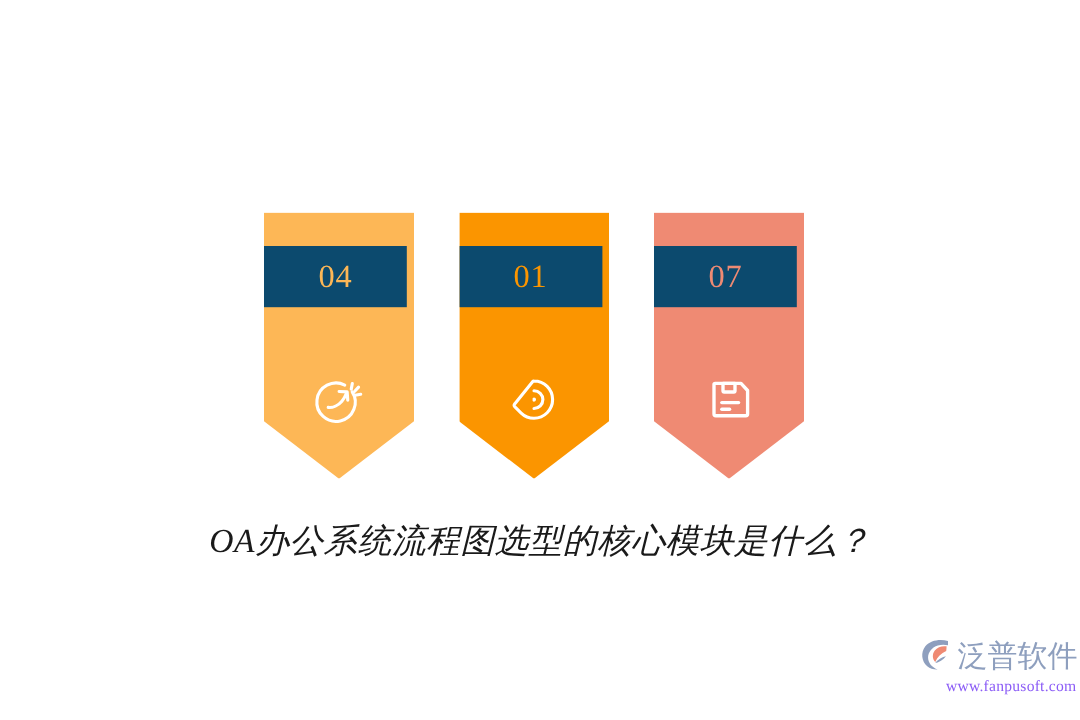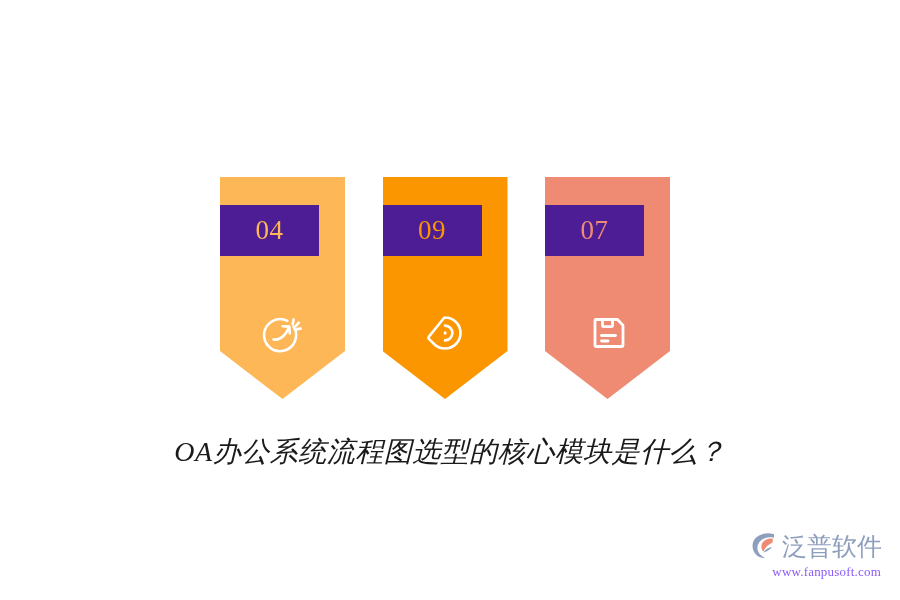--- a/index.html
+++ b/index.html
@@ -41,23 +41,23 @@
     top: 0;
     width: 125px;
     height: 222px;
     clip-path: polygon(0 0, 100% 0, 100% 78.4%, 50% 100%, 0 78.4%);
   }
 
   .band {
     position: absolute;
     left: 0;
     top: 28px;
-    width: 99px;
+    width: 119px;
     height: 51px;
-    background: #4c1d95;
+    background: #0c4a6e;
     display: flex;
     align-items: center;
     justify-content: center;
   }
 
   .band-number {
     font-family: "Liberation Serif", serif;
     font-size: 27px;
     line-height: 1;
     letter-spacing: 0.5px;
@@ -88,21 +88,21 @@
     line-height: 40px;
     color: #1a1a1a;
     letter-spacing: 0.5px;
     white-space: nowrap;
     font-style: italic;
   }
 
   
   #logo {
     position: absolute;
-    right: 18px;
+    right: 2px;
     bottom: 12px;
     width: 135px;
     height: 58px;
   }
   #logo-row {
     display: flex;
     align-items: center;
     justify-content: flex-end;
     height: 34px;
   }
@@ -143,21 +143,21 @@
         <path d="M36.6 12.6l-0.9 4.7"></path>
         <path d="M41.8 15.6l-3.2 3.5"></path>
         <path d="M43.6 21.6l-4.7 0.8"></path>
       </svg>
     </div>
   </div>
 
   <div class="banner">
     <div class="banner-shape" style="background:#fb9500"></div>
     <div class="band">
-      <span class="band-number" style="color:#fb9500">09</span>
+      <span class="band-number" style="color:#fb9500">01</span>
     </div>
     <div class="icon-wrap">
       <svg width="52" height="52" viewBox="0 0 52 52" fill="none" stroke="#ffffff" stroke-width="2.6" stroke-linecap="round" stroke-linejoin="round">
         <path d="M26 10.5a15.5 15.5 0 0 1 0 31c-4.1 0-7.9-1.6-10.7-4.3L9.9 31.9a1.6 1.6 0 0 1 0-2.3l15.1-18.6a1 1 0 0 1 1-0.5z"></path>
         <path d="M26 18.6a7.4 7.4 0 0 1 0 14.8"></path>
         <path d="M26 25.6a0.4 0.4 0 0 1 0 0.8"></path>
       </svg>
     </div>
   </div>
 

